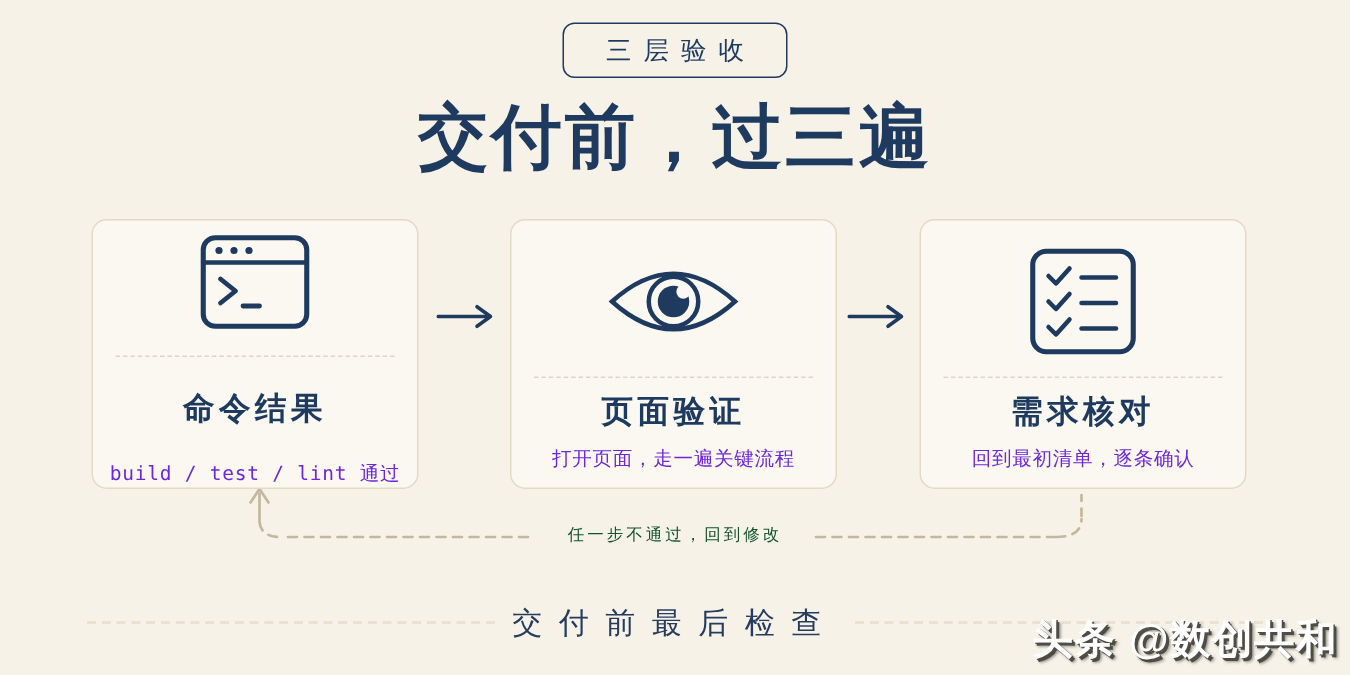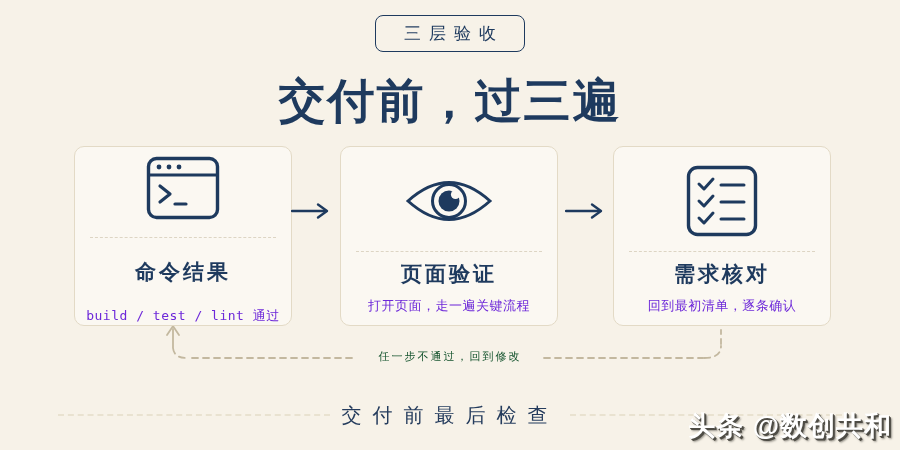--- a/index.html
+++ b/index.html
@@ -23,32 +23,31 @@
     background: transparent; white-space: nowrap;
   }
 
   
   .title {
     position: absolute; top: 60px; left: 0; width: 100%;
     text-align: center;
     font-family: "Liberation Serif", serif;
     font-weight: 700; font-size: 47px; color: #1e3a5e;
     letter-spacing: 2px;
-    margin-top: 10px;
   }
 
   
   .card {
     position: absolute; top: 146px; width: 218px; height: 180px;
     background: #fbf8f2;
     border: 1px solid #e3dac6;
     border-radius: 10px;
     display: flex; flex-direction: column; align-items: center;
   }
-  .card-1 { left: 74px; gap: 12px; }
+  .card-1 { left: 61px; gap: 12px; }
   .card-2 { left: 340px; }
   .card-3 { left: 613px; }
   .card .icon-wrap {
     height: 96px; display: flex; align-items: center; justify-content: center;
     margin-top: 6px;
   }
   .card .divider {
     width: 186px; border-top: 1.5px dashed #ddd5c4; margin: 2px 0 8px 0;
   }
   .card .card-title {

